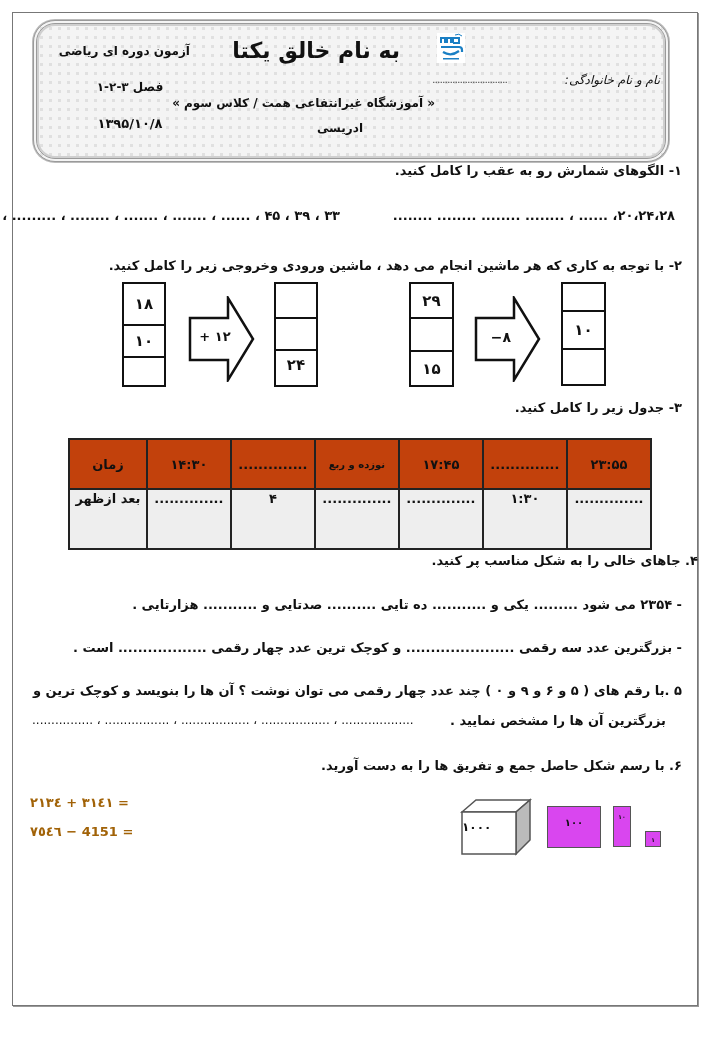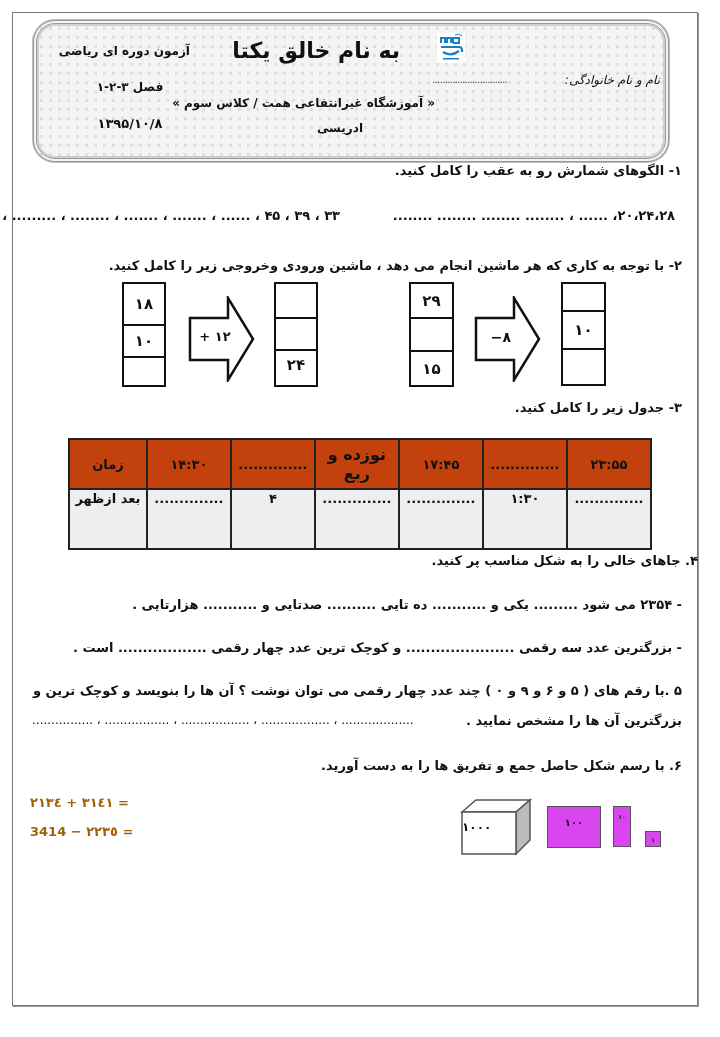--- a/index.html
+++ b/index.html
@@ -95,21 +95,21 @@
   <div class="cell" style="left:561px; top:348px; width:45px; height:38px;"></div>
 </div>
 
 <div class="abs q-title" style="right:38px; top:400px;">۳- جدول زیر را کامل کنید.</div>
 <table class="time">
   <tbody>
       <tr class="r1">
     <td>زمان</td>
     <td>۱۴:۳۰</td>
     <td>..............</td>
-    <td style="font-size:16px;">نوزده و ربع</td>
+    <td style="font-size:10px;">نوزده و ربع</td>
     <td>۱۷:۴۵</td>
     <td>..............</td>
     <td>۲۳:۵۵</td>
   </tr>
   <tr class="r2">
     <td>بعد ازظهر</td>
     <td>..............</td>
     <td>۴</td>
     <td>..............</td>
     <td>..............</td>
@@ -117,26 +117,26 @@
     <td>..............</td>
   </tr>
 </tbody>
   </table>
 
 <div class="abs q-title" style="right:22px; top:553px;">۴. جاهای خالی را به شکل مناسب پر کنید.</div>
 <div class="abs line" style="right:38px; top:597px;">- ۲۳۵۴ می شود ......... یکی و ........... ده تایی .......... صدتایی و  ........... هزارتایی  .</div>
 <div class="abs line" style="right:38px; top:640px;">- بزرگترین عدد سه رقمی  ...................... و کوچک ترین عدد چهار رقمی .................. است .</div>
 
 <div class="abs q-title" style="right:38px; top:683px;">۵ .با رقم های ( ۵ و ۶ و ۹ و ۰ ) چند عدد چهار رقمی می توان نوشت ؟ آن ها را بنویسد و کوچک ترین و</div>
-<div class="abs q-title" style="right:38px; top:713px;">بزرگترین آن ها را مشخص نمایید .</div>
+<div class="abs q-title" style="right:54px; top:713px;">بزرگترین آن ها را مشخص نمایید .</div>
 <div class="abs line" style="left:32px; top:713px; font-weight:normal; font-size:12px; direction:ltr;">................ ، ................. ، .................. ، .................. ، ...................</div>
 
 <div class="abs q-title" style="right:38px; top:758px;">۶. با رسم شکل حاصل جمع و تفریق ها را به دست آورید.</div>
 <div class="abs eq" style="left:30px; top:795px;">٣١٤١ + ٢١٣٤ =</div>
-<div class="abs eq" style="left:30px; top:824px;">3414 − ٢٢٣٥ =</div>
+<div class="abs eq" style="left:30px; top:824px;">٧٥٤٦ − 4151 =</div>
 
 <svg class="abs" style="left:458px; top:796px; width:76px; height:62px;" viewBox="0 0 76 62">
   <polygon points="4,16 18,4 72,4 58,16" fill="#fff" stroke="#555" stroke-width="1.5"></polygon>
   <polygon points="58,16 72,4 72,44 58,58" fill="#bbb" stroke="#555" stroke-width="1.5"></polygon>
   <rect x="4" y="16" width="54" height="42" fill="#fff" stroke="#555" stroke-width="1.5"></rect>
 </svg>
 <div class="abs" style="left:462px; top:820px; width:54px; text-align:left; font-weight:bold; font-size:12px;">۱۰۰۰</div>
 <div class="block" style="left:547px; top:806px; width:54px; height:42px; font-size:10px; align-items:flex-start; padding-top:10px;">۱۰۰</div>
 <div class="block" style="left:613px; top:806px; width:18px; height:41px; font-size:6px; align-items:flex-start; padding-top:6px;">۱۰</div>
 <div class="block" style="left:645px; top:831px; width:16px; height:16px; font-size:6px;">۱</div>

